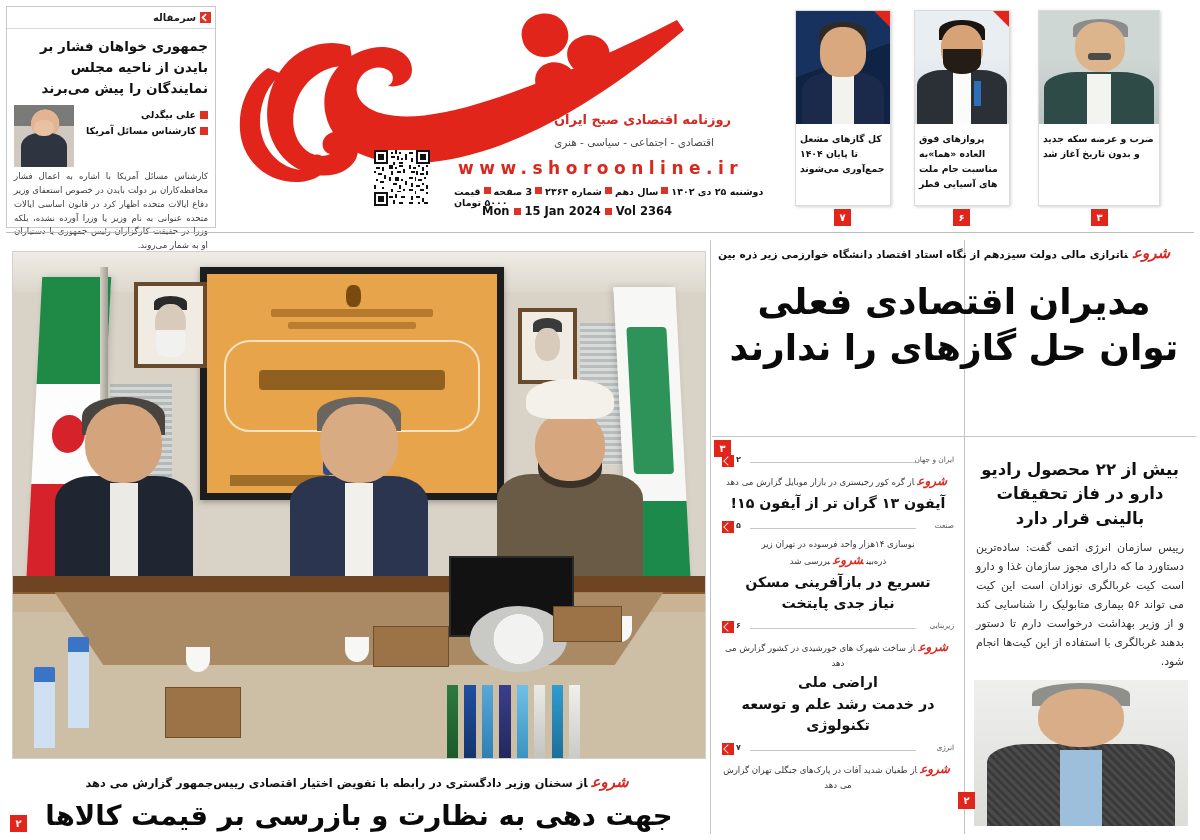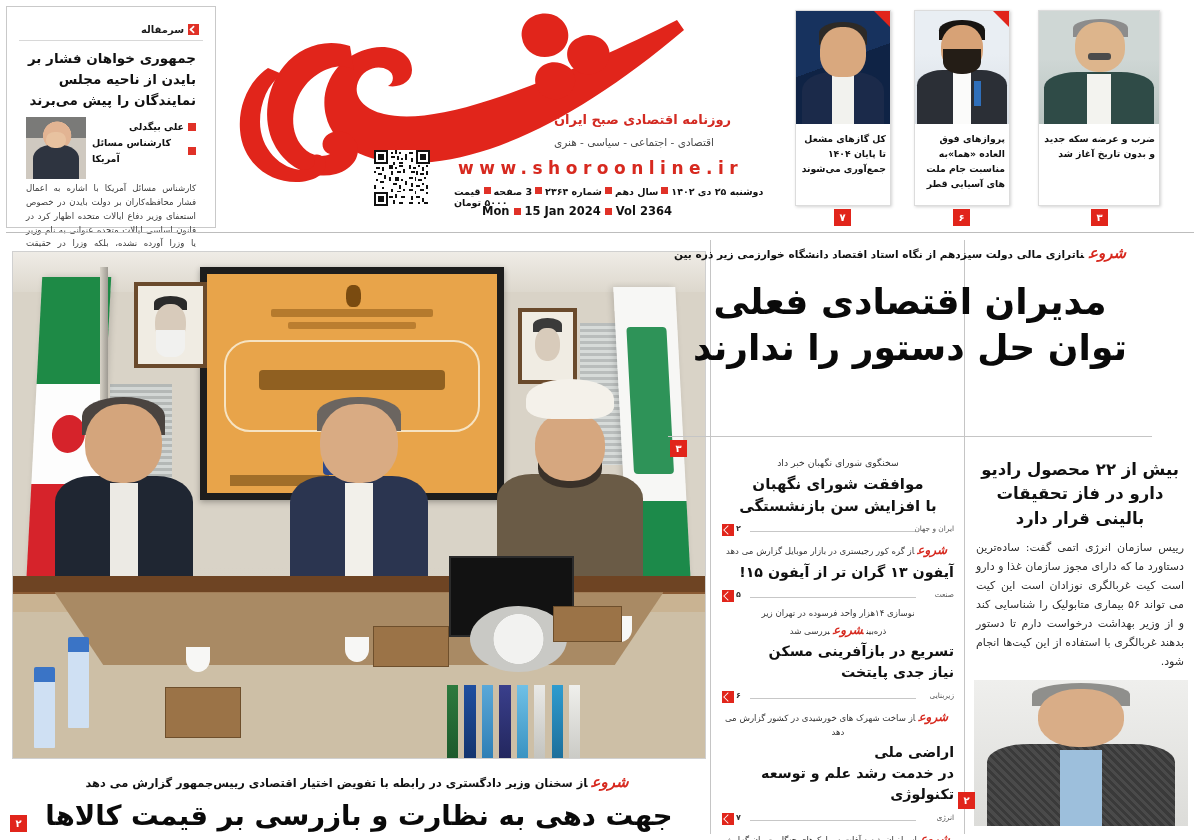--- a/index.html
+++ b/index.html
@@ -11,21 +11,21 @@
   }
   .page { position: relative; width: 1200px; height: 840px; background:#fff; }
 
   
   .topband { position:absolute; left:0; top:0; width:1200px; height:232px; }
 
   
   .editorial {
     position:absolute; left:6px; top:6px; width:210px; height:222px;
     border:1px solid #c9c9c9; background:#fff;
-    padding:12px; direction:rtl;
+    padding:0; direction:rtl;
   }
   .ed-head {
     height:22px; border-bottom:1px solid #d8d8d8;
     display:flex; align-items:center; justify-content:flex-start;
     padding:0 4px; gap:4px;
   }
   .ed-head .sq {
     width:11px; height:11px; background:#e03127; display:inline-block;
     position:relative; flex:0 0 auto;
   }
@@ -108,21 +108,21 @@
     background:#fff; border:1px solid #dcdcdc;
     box-shadow:1px 1px 3px rgba(0,0,0,.18);
     direction:rtl;
   }
   .card.c1{ left:0px; }
   .card.c2{ left:119px; }
   .card.c3{ left:243px; width:122px; }
   .card .ph{ width:100%; height:113px; overflow:hidden; position:relative; }
   .card .cap{
     font-size:9.3px; font-weight:bold; line-height:1.62; color:#111;
-    text-align:right; padding:7px 4px 0 4px;
+    text-align:left; padding:7px 4px 0 4px;
   }
   .corner{
     position:absolute; width:0; height:0; top:0;
     border-top:16px solid #e1251b; border-left:16px solid transparent;
   }
   .pgbadge{
     position:absolute; width:17px; height:17px; background:#e1251b; color:#fff;
     font-size:10px; font-weight:bold; display:flex; align-items:center; justify-content:center;
   }
 
@@ -329,21 +329,21 @@
     position:absolute; left:0; top:1px; width:12px; height:12px; background:#e1251b;
   }
   .ni-rule .mark::after{
     content:""; position:absolute; inset:2px;
     border-left:1.6px solid #fff; border-top:1.6px solid #fff;
     transform:rotate(-45deg) scale(.82);
   }
   .ni-kicker{ font-size:8.6px; color:#333; text-align:center; line-height:1.55; padding:2px 0 0 0;}
   .ni-kicker .brandmark{ color:#d7291f; font-weight:bold; font-size:12px;
     font-family:"DejaVu Serif", serif; font-style:italic; padding:0 3px; }
-  .ni-title{ font-size:14.2px; font-weight:bold; color:#111; 
+  .ni-title{ font-size:14.2px; font-weight:bold; color:#111; text-align:center;
     line-height:1.5; padding-top:2px; }
 
   
   .rightcol{ position:absolute; left:966px; top:240px; width:228px; height:594px; direction:rtl; }
   .rc-head{ padding:10px 8px 0 8px; }
   .rc-title{ font-size:16.5px; font-weight:bold; color:#111; text-align:center; line-height:1.48; }
   .rc-body{
     font-size:11px; line-height:1.72; color:#2f2f2f; text-align:justify;
     padding:8px 10px 0 10px;
   }
@@ -356,21 +356,21 @@
     background:#d9ad87; border-radius:46%; }
   .rc-photo .hair{ position:absolute; left:27%; top:2%; width:46%; height:16%;
     background:#8f8f8c; border-radius:50% 50% 0 0; }
   .rc-photo .body{ position:absolute; left:6%; top:44%; width:88%; height:56%;
     background:repeating-linear-gradient(45deg,#4a4a4a 0 3px,#3a3a3a 3px 6px);
     border-radius:22% 22% 0 0; }
   .rc-photo .shirt{ position:absolute; left:40%; top:48%; width:20%; height:52%;
     background:#9dbfdc; }
 
   
-  .bighead{ position:absolute; left:668px; top:236px; width:484px; height:200px; direction:rtl; }
+  .bighead{ position:absolute; left:712px; top:236px; width:484px; height:200px; direction:rtl; }
   .bh-kicker{
     font-size:10.6px; font-weight:bold; color:#111; text-align:left;
     padding:6px 6px 0 6px; line-height:1.5; direction:rtl;
   }
   .bh-kicker .brandmark{ color:#d7291f; font-weight:bold; font-size:15px;
     font-family:"DejaVu Serif", serif; font-style:italic; padding:0 5px; }
   .bh-title{
     font-size:36px; font-weight:bold; color:#0a0a0a; text-align:center;
     line-height:1.3; padding:14px 6px 0 6px; letter-spacing:-.4px;
   }
@@ -642,35 +642,28 @@
 
   <div class="divider-v1"></div>
   <div class="divider-v2"></div>
 
   <div class="bighead">
     <div class="bh-kicker">
       <span class="brandmark">شروع</span><span>ناترازی مالی دولت سیزدهم از نگاه استاد اقتصاد دانشگاه خوارزمی زیر ذره بین</span>
     </div>
     <div class="bh-title">
       <div>مدیران اقتصادی فعلی</div>
-      <div>توان حل دستور را ندارند</div>
+      <div>توان حل گازهای را ندارند</div>
     </div>
     <div class="bh-rule"></div>
     <div class="pgbadge bh-pg">۳</div>
   </div>
 
   <div class="midcol" style="top:448px; height:386px;">
 
-    <div class="lead-item">
-      <div class="lead-kicker">سخنگوی شورای نگهبان خبر داد</div>
-      <div class="lead-title">
-        <div>موافقت شورای نگهبان</div>
-        <div>با افزایش سن بازنشستگی</div>
-      </div>
-    </div>
 
     <div class="news-item">
       <div class="ni-rule">
         <span class="mark"></span>
         <span class="pg">۲</span>
         <span class="line"></span>
         <span class="sec">ایران و جهان</span>
       </div>
       <div class="ni-kicker">
         <span class="brandmark">شروع</span><span>از گره کور رجیستری در بازار موبایل گزارش می دهد</span>

